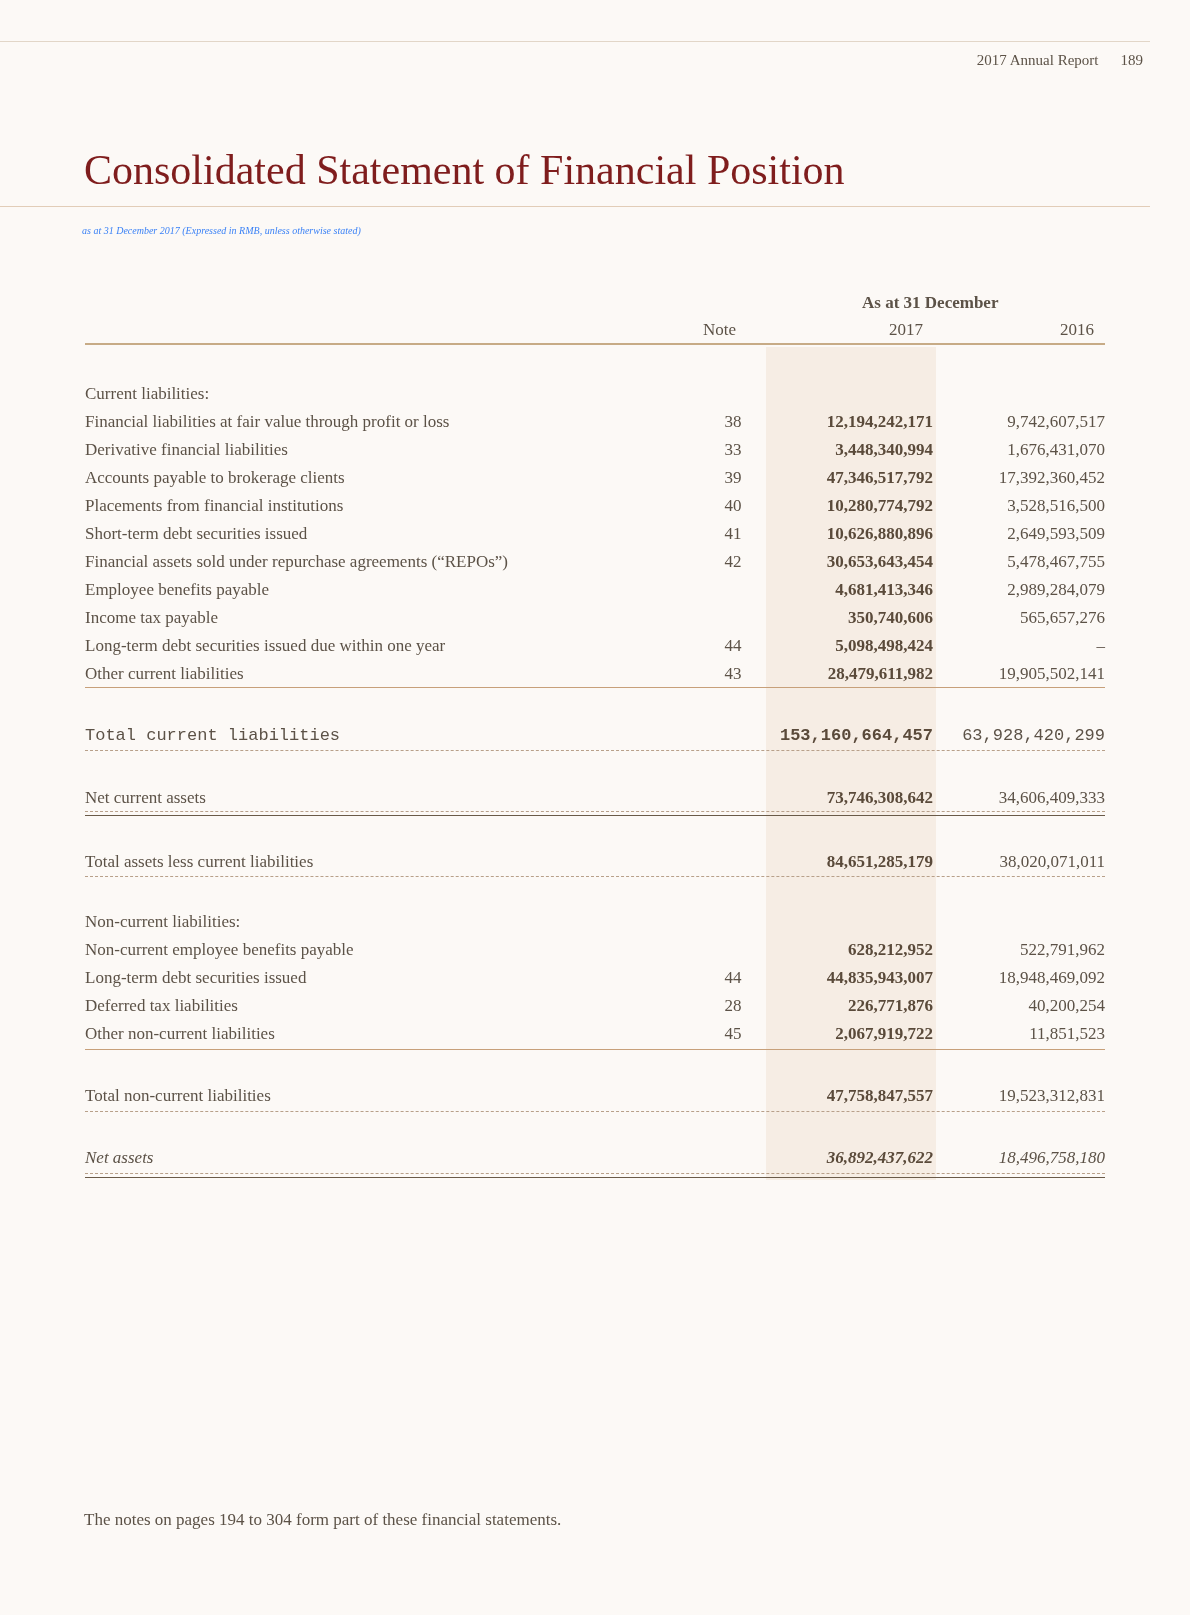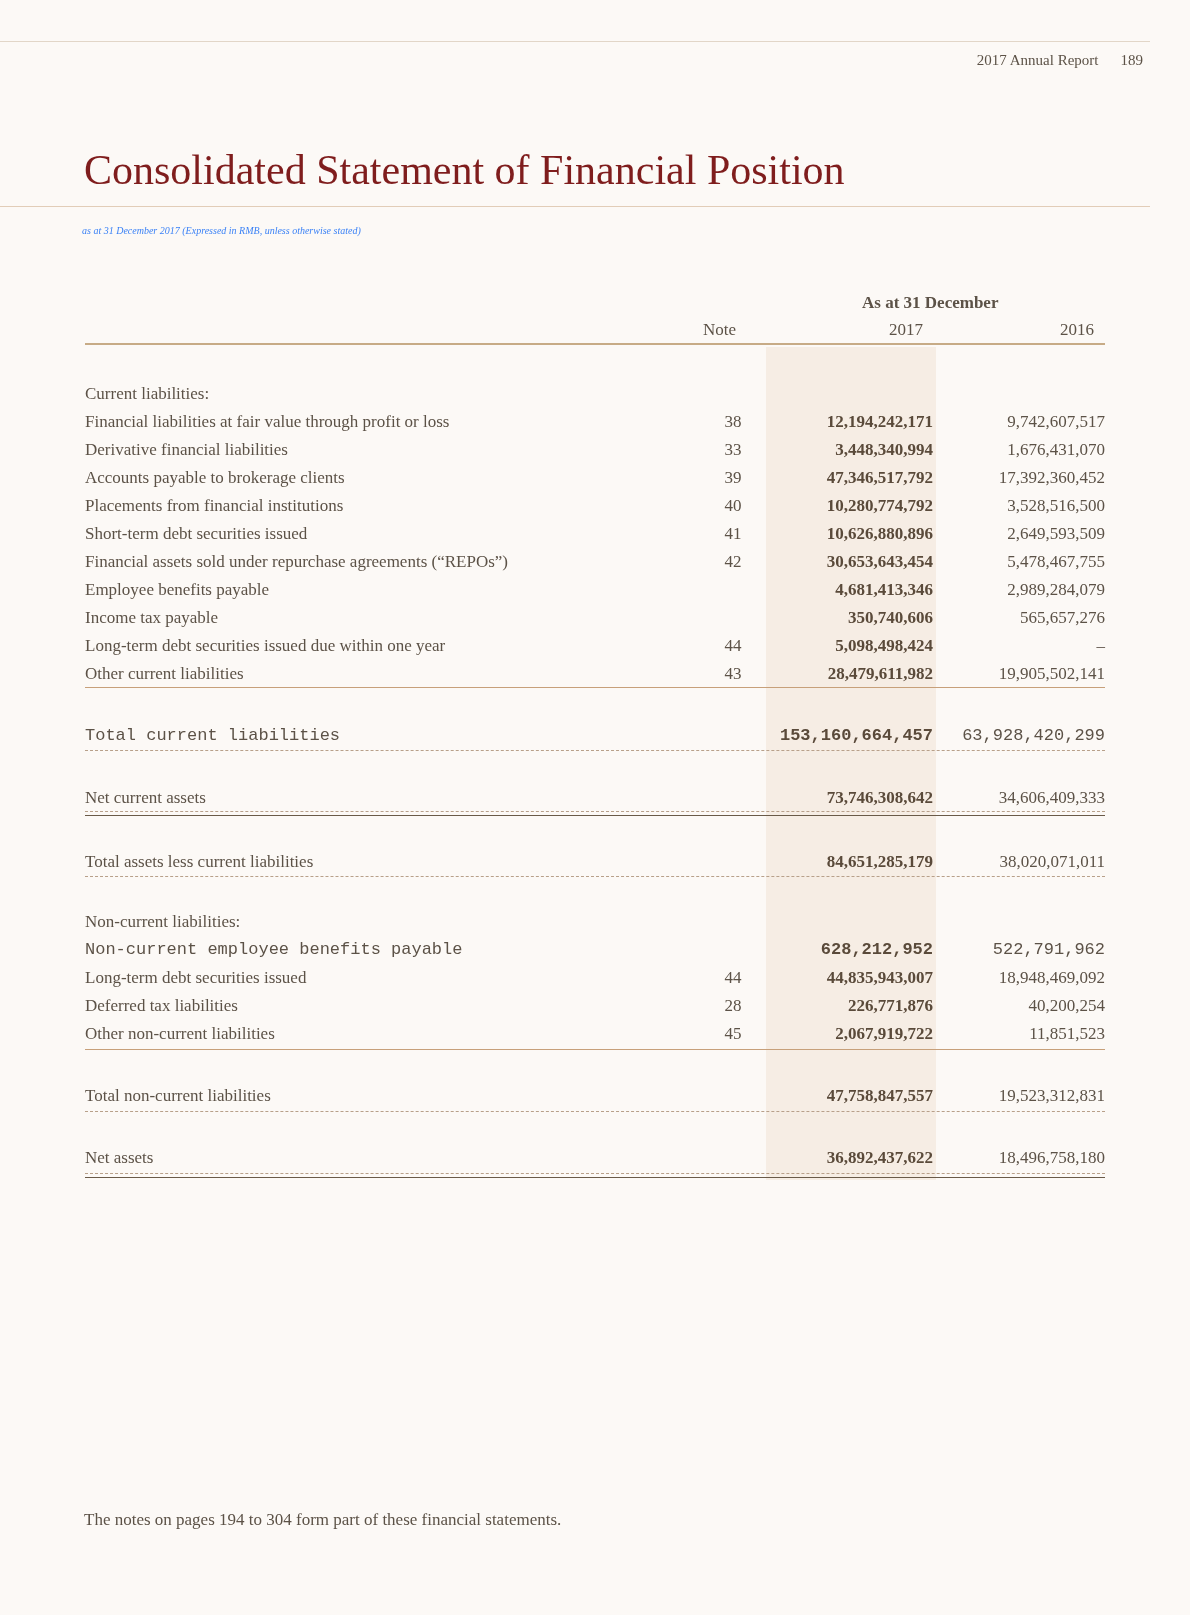--- a/index.html
+++ b/index.html
@@ -160,21 +160,21 @@
       <span class="note"></span>
       <span class="v2017">84,651,285,179</span>
       <span class="v2016">38,020,071,011</span>
     </div>
     <div class="row" style="top: 912px; text-align: center;">
       <span class="label">Non-current liabilities:</span>
       <span class="note"></span>
       <span class="v2017"></span>
       <span class="v2016"></span>
     </div>
-    <div class="row" style="top: 940px; font-family: Liberation Mono, monospace;">
+    <div class="row" style="top: 940px;">
       <span class="label">Non-current employee benefits payable</span>
       <span class="note"></span>
       <span class="v2017">628,212,952</span>
       <span class="v2016">522,791,962</span>
     </div>
     <div class="row" style="top: 968px;">
       <span class="label">Long-term debt securities issued</span>
       <span class="note">44</span>
       <span class="v2017">44,835,943,007</span>
       <span class="v2016">18,948,469,092</span>
@@ -190,21 +190,21 @@
       <span class="note">45</span>
       <span class="v2017">2,067,919,722</span>
       <span class="v2016">11,851,523</span>
     </div>
     <div class="row" style="top: 1086px;">
       <span class="label">Total non-current liabilities</span>
       <span class="note"></span>
       <span class="v2017">47,758,847,557</span>
       <span class="v2016">19,523,312,831</span>
     </div>
-    <div class="row" style="top: 1148px;">
+    <div class="row" style="top: 1148px; font-style: italic;">
       <span class="label">Net assets</span>
       <span class="note"></span>
       <span class="v2017">36,892,437,622</span>
       <span class="v2016">18,496,758,180</span>
     </div>
     <div class="line-solid" style="top: 687px;"></div>
     <div class="line-dash" style="top: 750px;"></div>
     <div class="line-dash" style="top: 811px;"></div>
     <div class="line-dark" style="top: 815px;"></div>
     <div class="line-dash" style="top: 876px;"></div>

